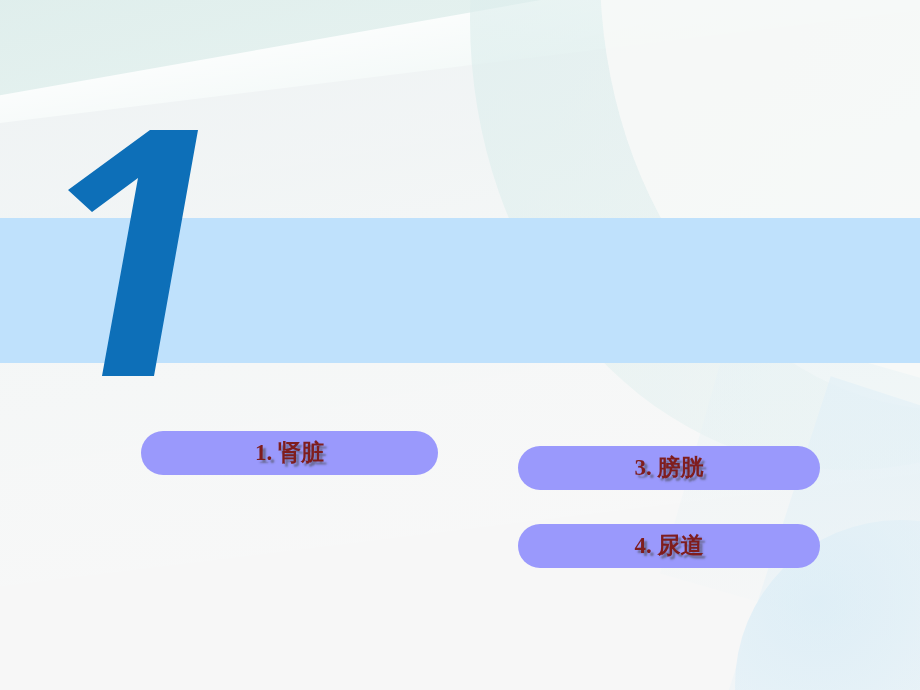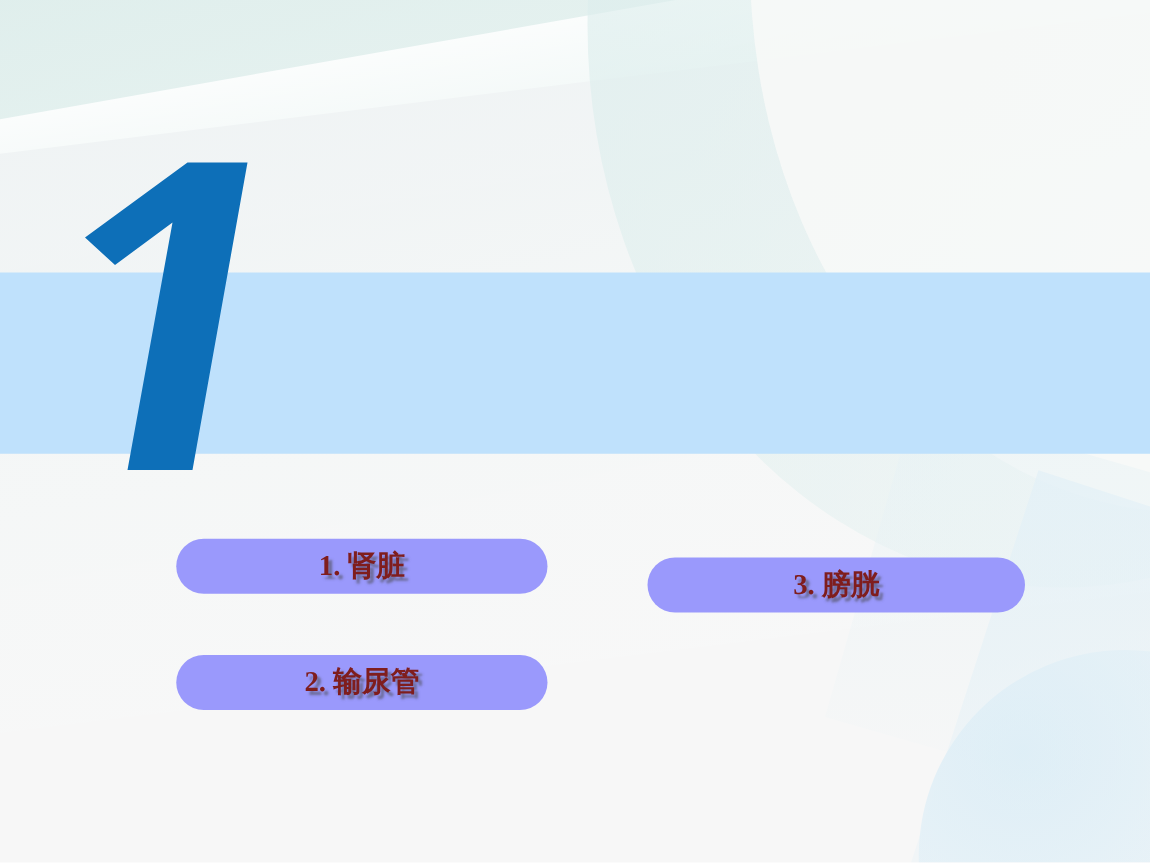--- a/index.html
+++ b/index.html
@@ -208,20 +208,20 @@
   <div id="slide-number" aria-label="1">
     <svg width="175" height="250" viewBox="0 0 175 250" xmlns="http://www.w3.org/2000/svg">
       <path d="M92 2 L140 2 L96 248 L44 248 L80 50 L34 84 L10 62 Z" fill="#0d6fb8"></path>
     </svg>
   </div>
 
 
   <div class="pill" id="pill-0">
     <span class="pill-label">1. 肾脏</span>
   </div>
-  <div class="pill" id="pill-1">
-    <span class="pill-label">2. 输尿管</span>
-  </div>
   <div class="pill" id="pill-2">
     <span class="pill-label">3. 膀胱</span>
   </div>
+  <div class="pill" id="pill-3">
+    <span class="pill-label">4. 尿道</span>
+  </div>
 
 </div>
 
 </body></html>

